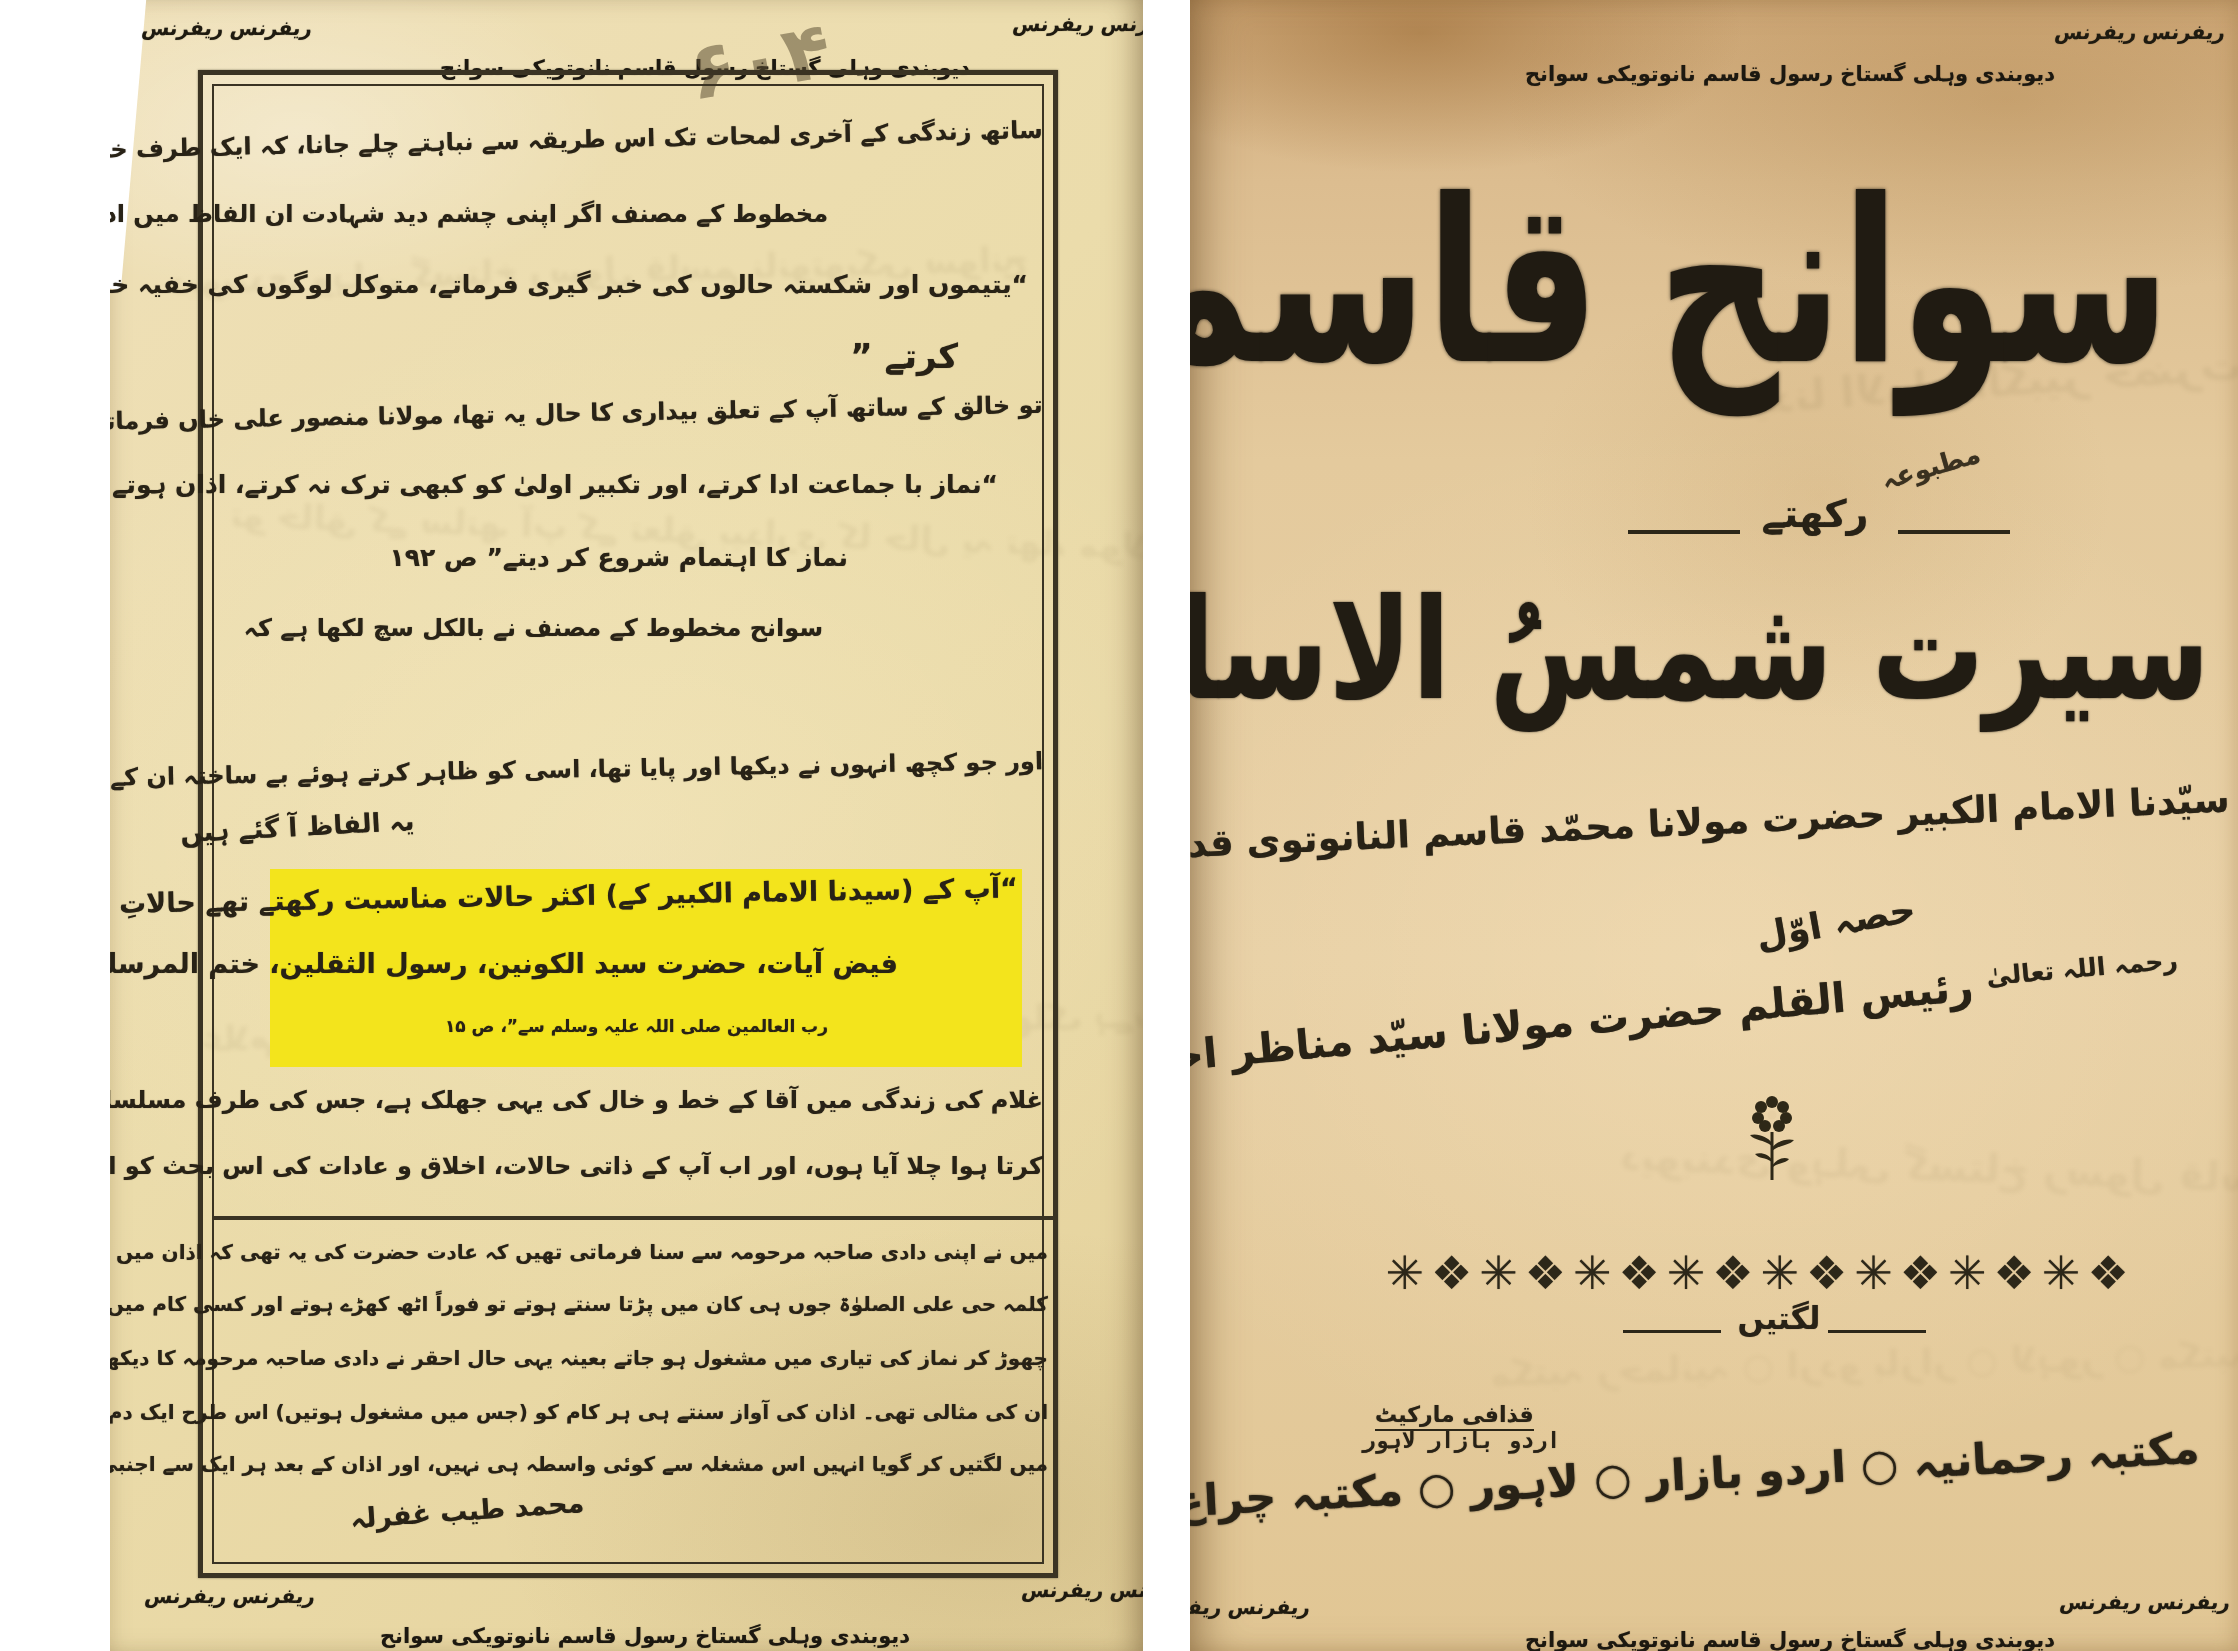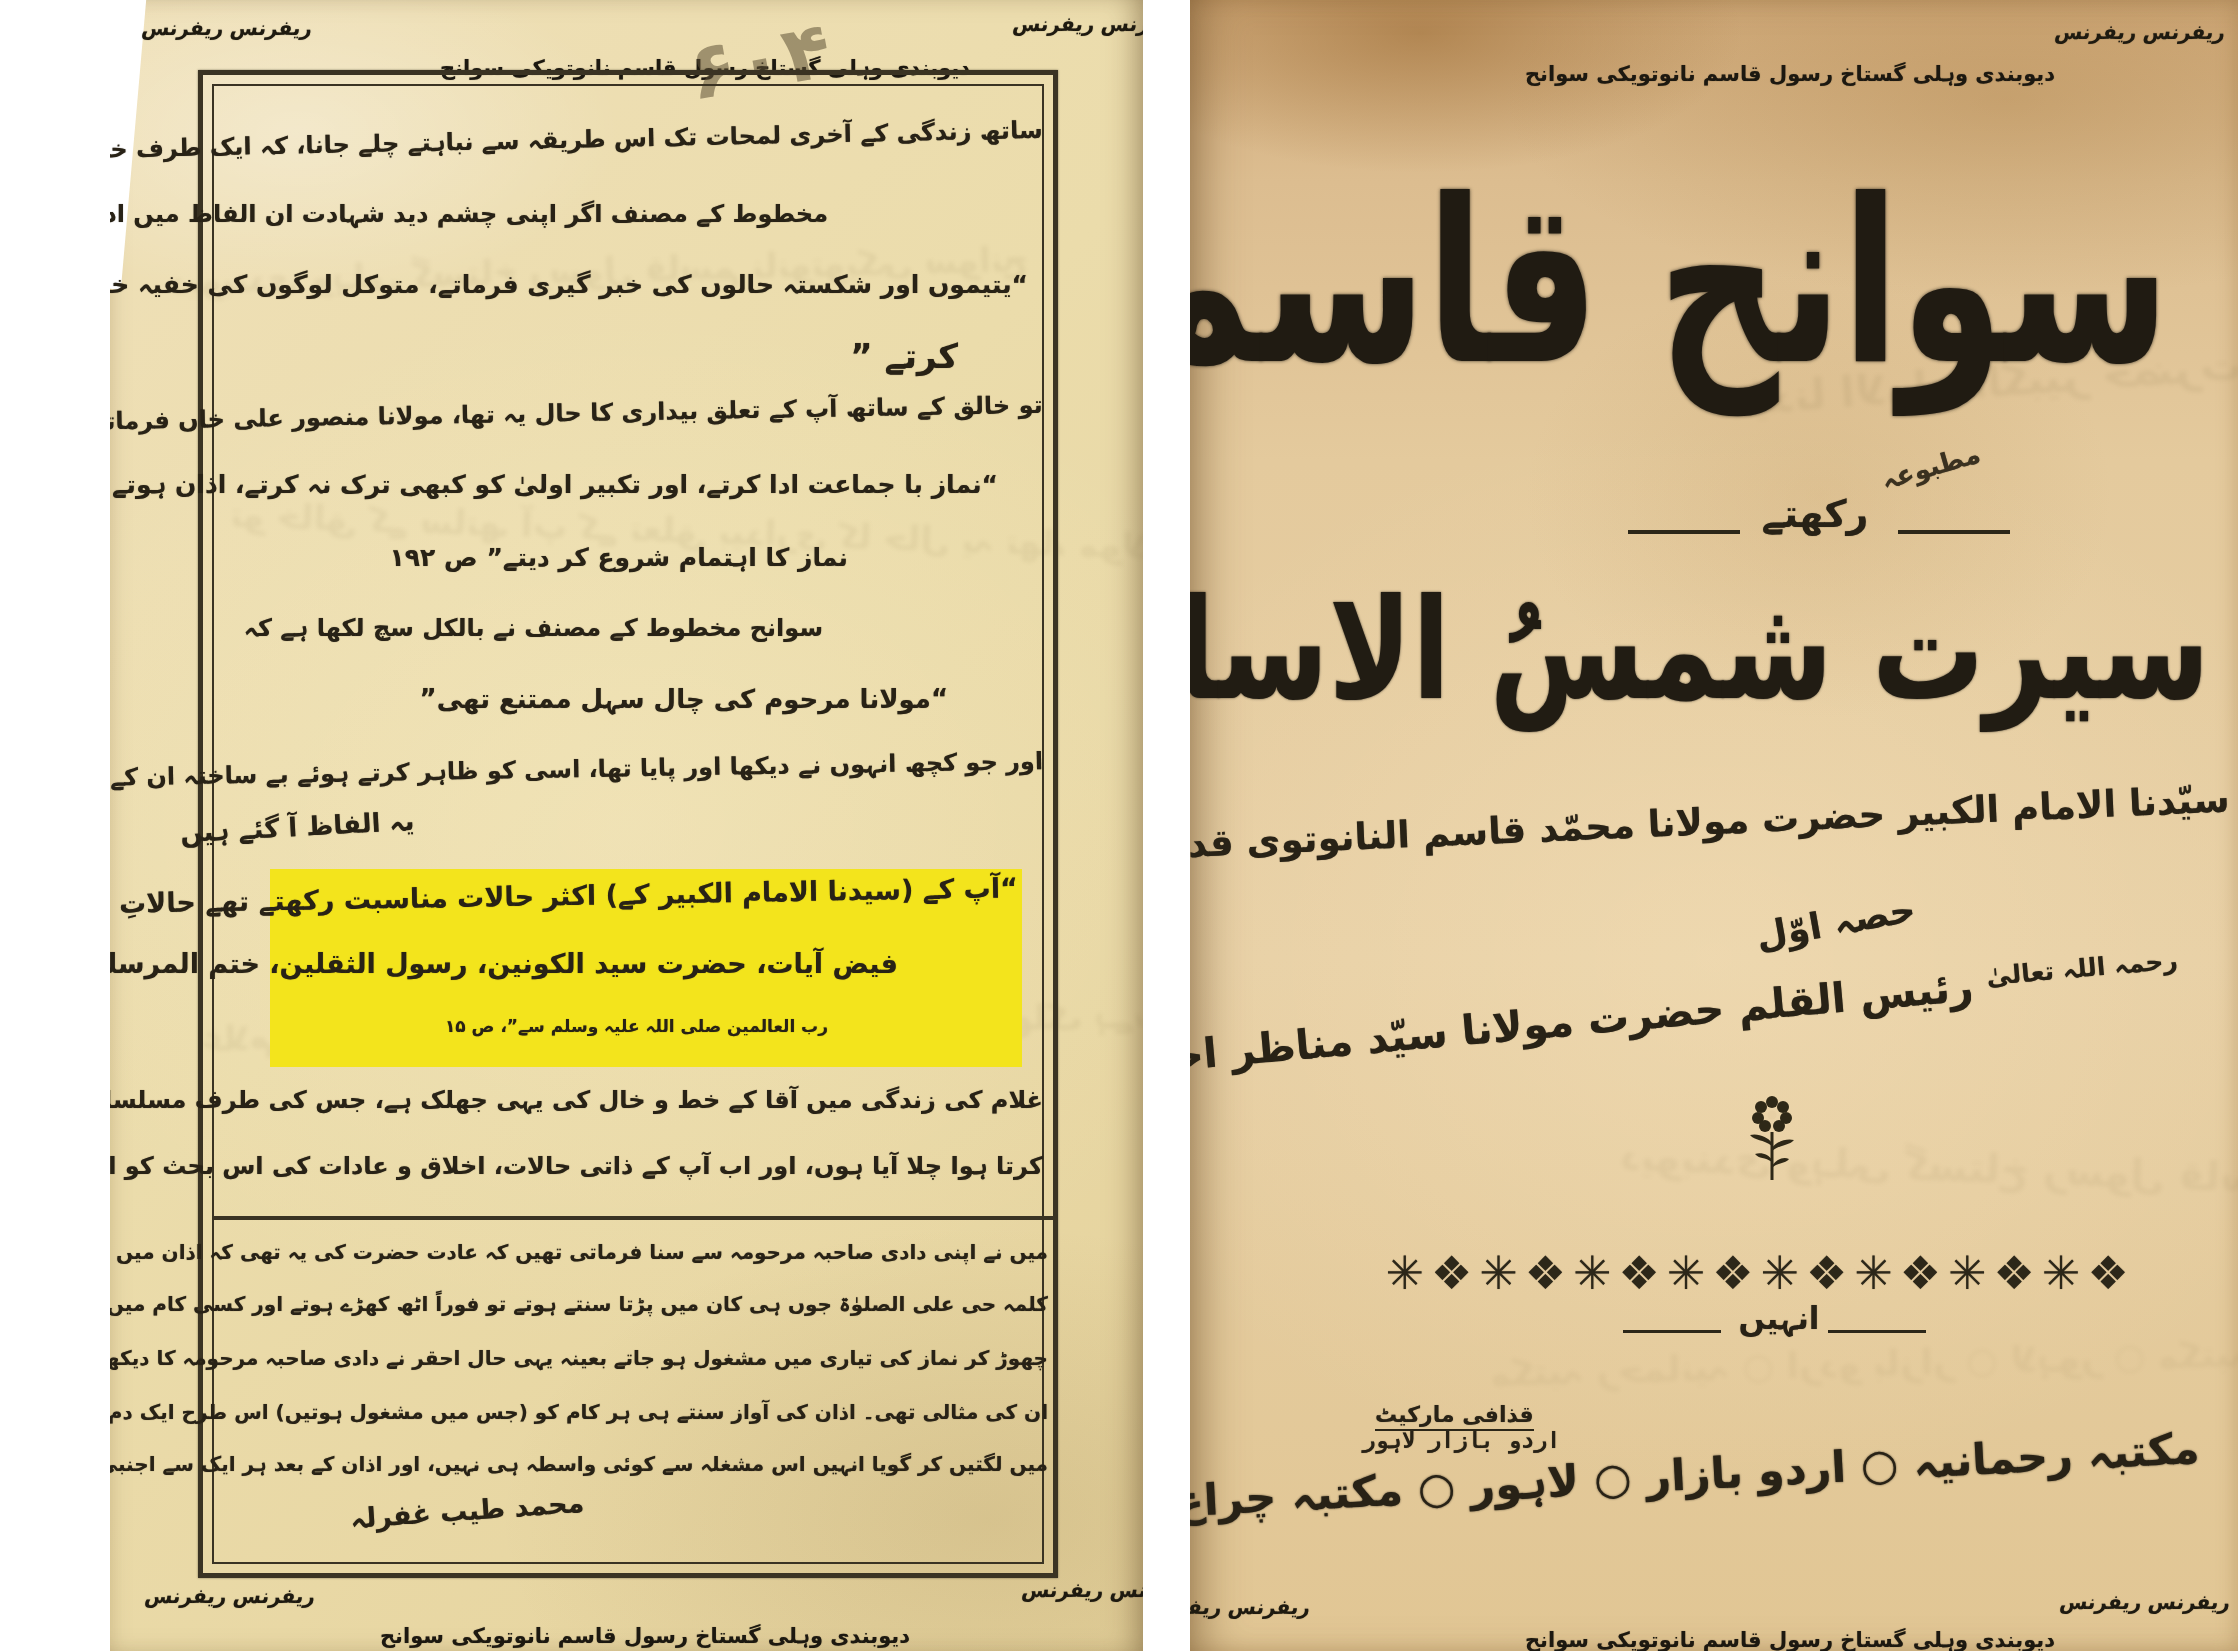--- a/index.html
+++ b/index.html
@@ -63,21 +63,20 @@
     <div class="hl-band"></div>
 
     <div class="t" style="right:100px;top:128px;font-size:24px;transform:rotate(-1.2deg);">ساتھ زندگی کے آخری لمحات تک اس طریقہ سے نباہتے چلے جانا، کہ ایک طرف خلق کے متعلق سوانح</div>
     <div class="t" style="right:315px;top:200px;font-size:24px;">مخطوط کے مصنف اگر اپنی چشم دید شہادت ان الفاظ میں ادا کرتے ہیں کہ ۔</div>
     <div class="t" style="right:115px;top:270px;font-size:25px;">“یتیموں اور شکستہ حالوں کی خبر گیری فرماتے، متوکل لوگوں کی خفیہ خدمت</div>
     <div class="t" style="right:185px;top:336px;font-size:34px;">کرتے ”</div>
     <div class="t" style="right:100px;top:400px;font-size:24px;transform:rotate(-1deg);">تو خالق کے ساتھ آپ کے تعلق بیداری کا حال یہ تھا، مولانا منصور علی خاں فرماتے ہیں کہ</div>
     <div class="t" style="right:145px;top:470px;font-size:25px;">“نماز با جماعت ادا کرتے، اور تکبیر اولیٰ کو کبھی ترک نہ کرتے، اذان ہوتے ہی</div>
     <div class="t" style="right:295px;top:543px;font-size:25px;">نماز کا اہتمام شروع کر دیتے” ص ۱۹۲</div>
     <div class="t" style="right:320px;top:614px;font-size:24px;">سوانح مخطوط کے مصنف نے بالکل سچ لکھا ہے کہ</div>
-    <div class="t" style="right:195px;top:684px;font-size:26px;">“مولانا مرحوم کی چال سہل ممتنع تھی”</div>
     <div class="t" style="right:100px;top:756px;font-size:24px;transform:rotate(-1deg);">اور جو کچھ انہوں نے دیکھا اور پایا تھا، اسی کو ظاہر کرتے ہوئے بے ساختہ ان کے قلم پر</div>
     <div class="t" style="left:70px;top:812px;font-size:26px;transform:rotate(-3deg);">یہ الفاظ آ گئے ہیں</div>
 
     <div class="t" style="right:125px;top:880px;font-size:27px;transform:rotate(-1deg);">“آپ کے (سیدنا الامام الکبیر کے) اکثر حالات مناسبت رکھتے تھے حالاتِ</div>
     <div class="t" style="right:245px;top:948px;font-size:27px;">فیض آیات، حضرت سید الکونین، رسول الثقلین، ختم المرسلین، محبوب</div>
     <div class="t" style="right:315px;top:1016px;font-size:17px;">رب العالمین صلی اللہ علیہ وسلم سے”، ص ۱۵</div>
 
     <div class="t" style="right:100px;top:1086px;font-size:24px;">غلام کی زندگی میں آقا کے خط و خال کی یہی جھلک ہے، جس کی طرف مسلسل اشارے</div>
     <div class="t" style="right:100px;top:1152px;font-size:24px;">کرتا ہوا چلا آیا ہوں، اور اب آپ کے ذاتی حالات، اخلاق و عادات کی اس بحث کو اسی</div>
 
@@ -137,21 +136,21 @@
           <path d="M24 59 C33 52 41 54 46 48 C38 46 28 50 24 56 Z"></path>
           <path d="M24 70 C17 65 11 67 7 62 C14 60 21 63 24 68 Z"></path>
           <path d="M24 76 C30 70 37 72 41 67 C34 64 27 69 24 74 Z"></path>
         </g>
       </svg>
     </div>
 
     <div class="t band" style="left:128px;top:1246px;width:885px;height:58px;font-size:46px;letter-spacing:7px;color:#2c2719;">❖✳❖✳❖✳❖✳❖✳❖✳❖✳❖✳</div>
 
     <div class="dash" style="left:433px;top:1330px;width:98px;height:3px;"></div>
-    <div class="t" style="left:543px;top:1300px;width:92px;text-align:center;font-size:31px;">انہیں</div>
+    <div class="t" style="left:543px;top:1300px;width:92px;text-align:center;font-size:31px;">لگتیں</div>
     <div class="dash" style="left:638px;top:1330px;width:98px;height:3px;"></div>
 
     <div class="t note-u" style="left:185px;top:1390px;font-size:22px;margin-top:12px;">قذافی مارکیٹ</div>
     <div class="t" style="left:172px;top:1428px;font-size:22px;letter-spacing:3px;font-family:Liberation Mono, monospace;">اردو بازار لاہور</div>
     <div class="t" style="left:50px;top:1448px;width:960px;text-align:center;font-size:43px;transform:rotate(-3deg);text-shadow:0 0 2px rgba(40,34,22,.8);">مکتبہ رحمانیہ ○ اردو بازار ○ لاہور ○ مکتبہ چراغ اسلام</div>
 
     <div class="t wm" style="left:-50px;top:1595px;">ریفرنس ریفرنس</div>
     <div class="t run" style="left:150px;top:1586px;width:900px;text-align:center;">دیوبندی وہلی گستاخ رسول قاسم نانوتویکی سوانح</div>
     <div class="t wm" style="left:870px;top:1590px;">ریفرنس ریفرنس</div>
   </div>

